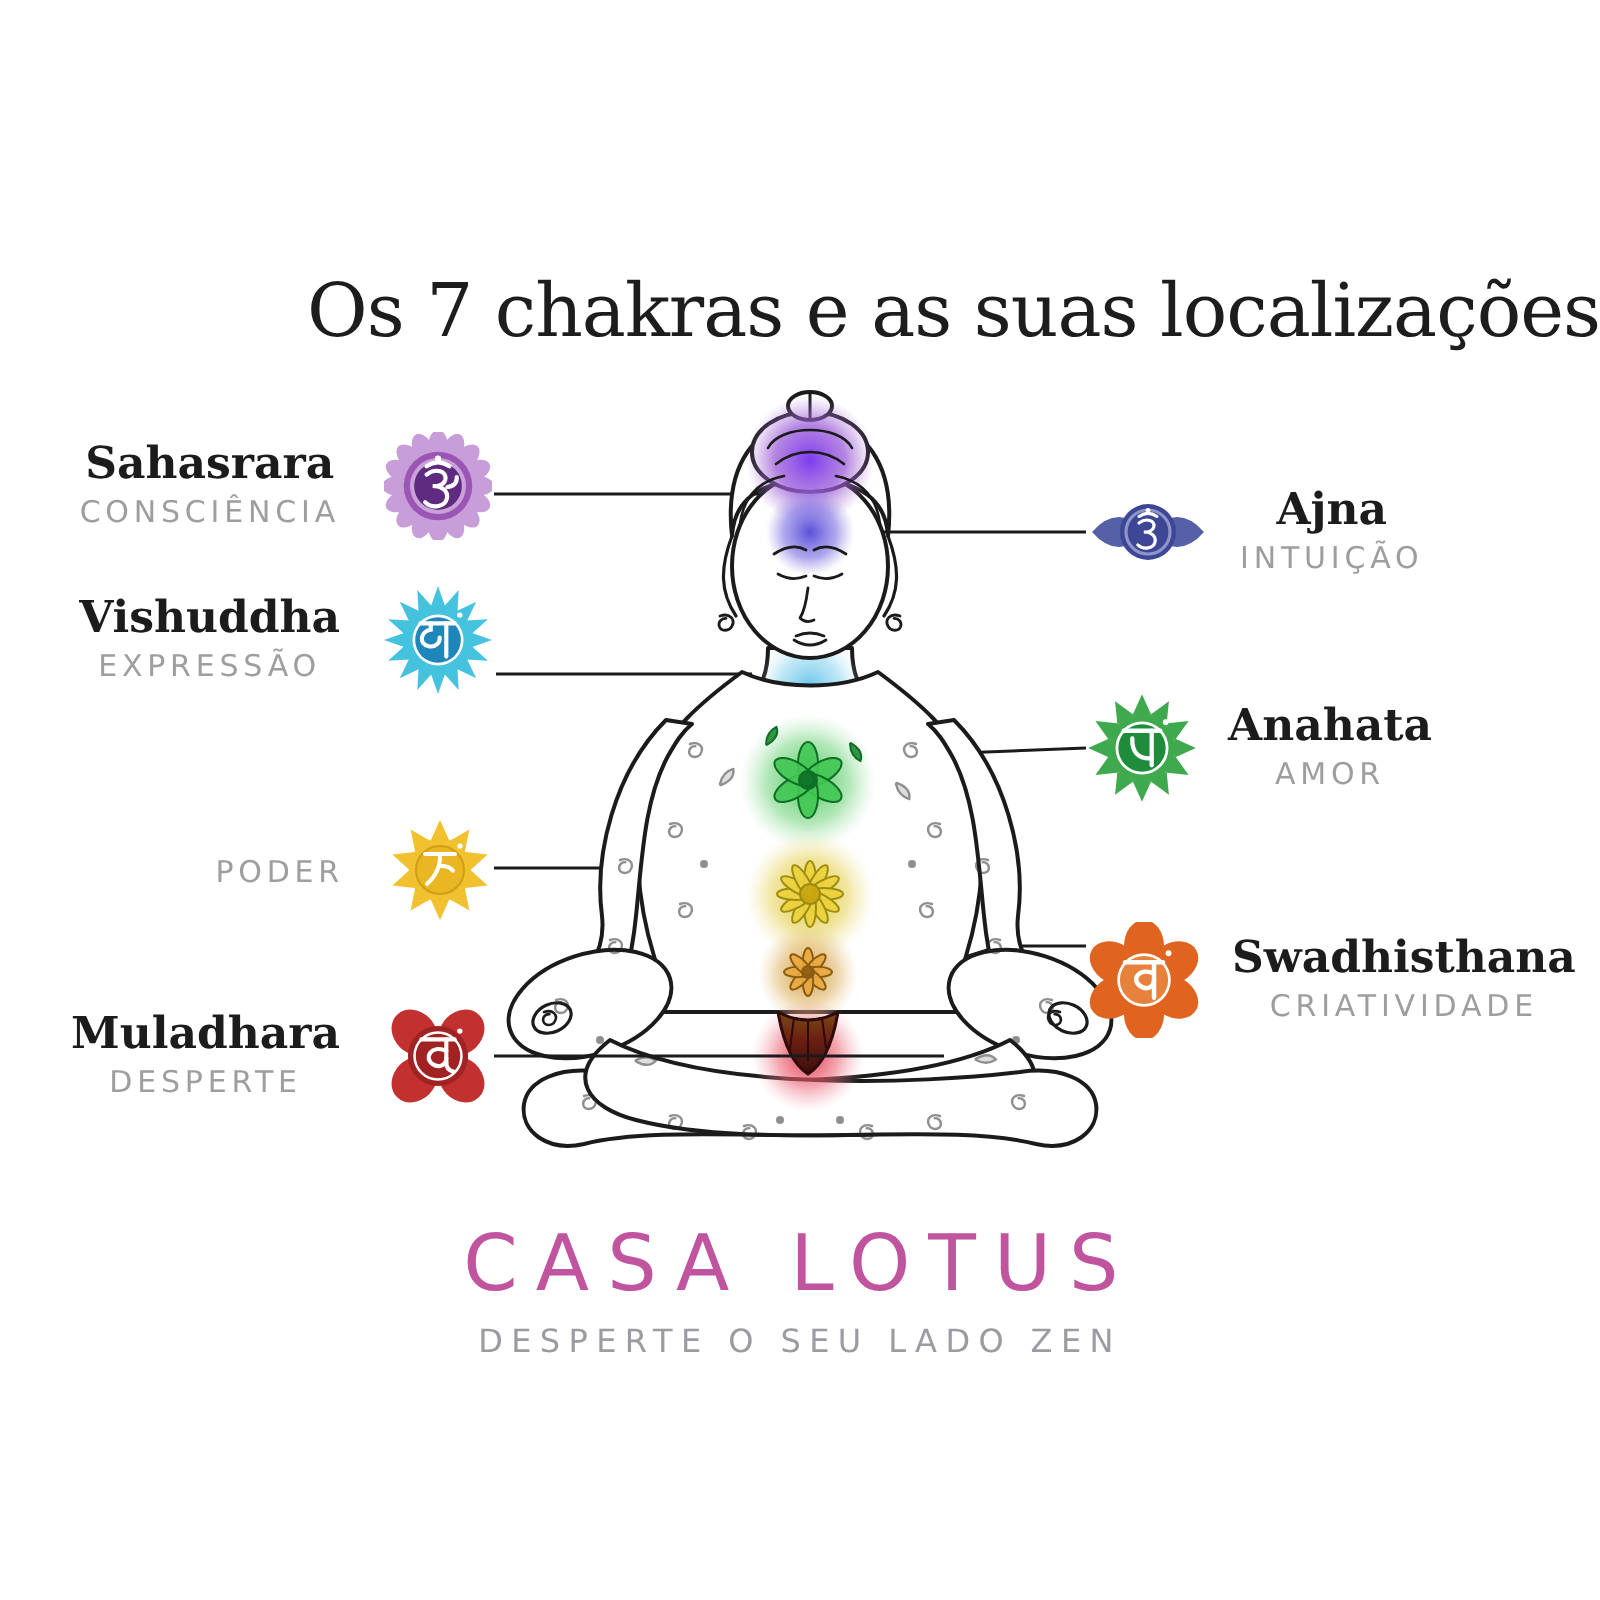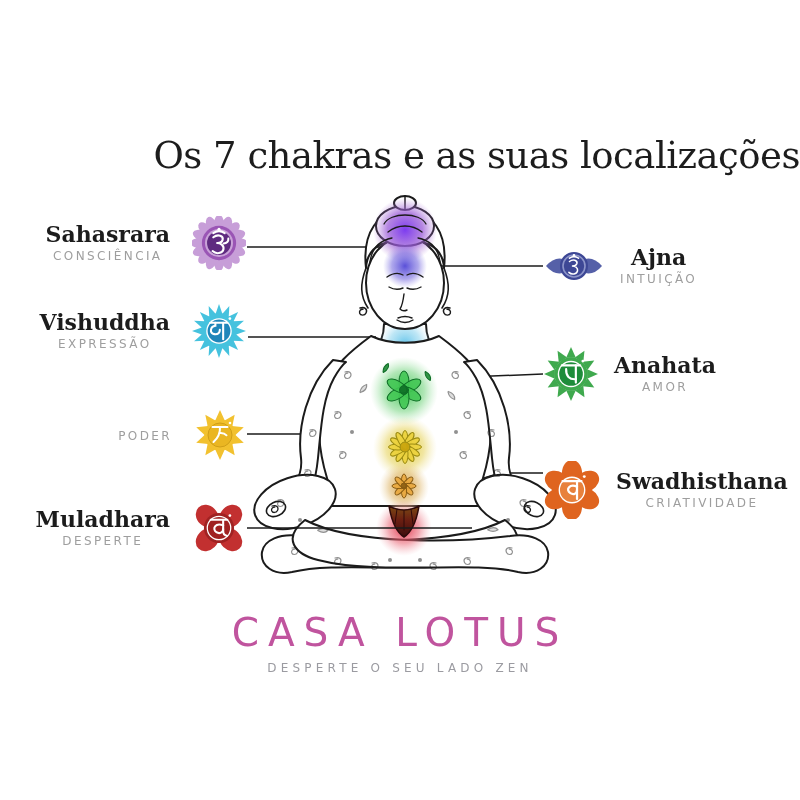--- a/index.html
+++ b/index.html
@@ -6,25 +6,25 @@
   .canvas{position:relative;width:800px;height:800px;background:#ffffff;overflow:hidden;
           font-family:"DejaVu Sans",sans-serif;}
   .layer{position:absolute;left:0;top:0;}
   .title{position:absolute;top:134px;left:0;width:100%;text-align:right;
          font-family:"DejaVu Serif",serif;font-size:37px;color:#1d1d1d;letter-spacing:-0.5px;}
   .chakra-row{position:absolute;display:flex;align-items:center;}
   .chakra-row.left{flex-direction:row;gap:22px;}
   .chakra-row.right{flex-direction:row;gap:15px;}
   .chakra-text{display:flex;flex-direction:column;align-items:center;white-space:nowrap;}
   .chakra-name{font-family:"DejaVu Serif",serif;font-weight:bold;font-size:22px;color:#1c1c1c;line-height:1.05;}
-  .chakra-trait{font-family:"DejaVu Sans",sans-serif;font-size:12px;letter-spacing:2.4px;
+  .chakra-trait{font-family:"DejaVu Sans",sans-serif;font-size:15px;letter-spacing:2.4px;
                 color:#9e9e9e;margin-top:2px;}
   .logo{position:absolute;top:610px;left:0;width:100%;text-align:center;}
   .brand{font-family:"DejaVu Sans",sans-serif;font-size:39px;letter-spacing:9px;color:#c0549e;font-weight:400;}
-  .tagline{font-family:"DejaVu Sans",sans-serif;font-size:12px;letter-spacing:4.2px;color:#9b9ba1;margin-top:6px;}
+  .tagline{font-family:"DejaVu Sans",sans-serif;font-size:16px;letter-spacing:4.2px;color:#9b9ba1;margin-top:6px;}
   .icon svg{display:block;}
 </style>
 </head>
 <body>
 
 <div class="canvas">
 
   <svg class="layer" width="800" height="800" viewBox="0 0 800 800">
     <defs>
       <radialGradient id="gCrown">
@@ -247,21 +247,21 @@
         <g stroke="#fff" stroke-width="2" fill="none" stroke-linecap="round">
           <path d="M20.5 20.5 c4.5,-3.5 10,-1.5 9,2.5 c-0.8,2.6 -4,3.2 -6,3 c4,-0.2 7.5,2.3 6.8,6 c-0.8,4 -7,5.2 -10.5,1.8"></path>
           <path d="M30.5 26.5 c3,-0.3 4.8,-2 4.5,-4.8"></path>
           <path d="M20.5 16.5 q5.5,-3.8 11,0"></path>
           <circle cx="26" cy="12.8" r="1.5" fill="#fff" stroke="none"></circle>
         </g>
       </svg>
     </span>
   </div>
 
-  <div class="chakra-row left" style="top:304px;right:554px;">
+  <div class="chakra-row left" style="top:293px;right:554px;">
     <div class="chakra-text">
       <span class="chakra-name">Vishuddha</span>
       <span class="chakra-trait">EXPRESSÃO</span>
     </div>
     <span class="icon">
       <svg width="54" height="54" viewBox="0 0 52 52">
         <g fill="#45c2de">
             <path d="M26 0 L29.5 10 L22.5 10 Z" transform="rotate(0 26 26)"></path>
             <path d="M26 0 L29.5 10 L22.5 10 Z" transform="rotate(22.5 26 26)"></path>
             <path d="M26 0 L29.5 10 L22.5 10 Z" transform="rotate(45 26 26)"></path>

